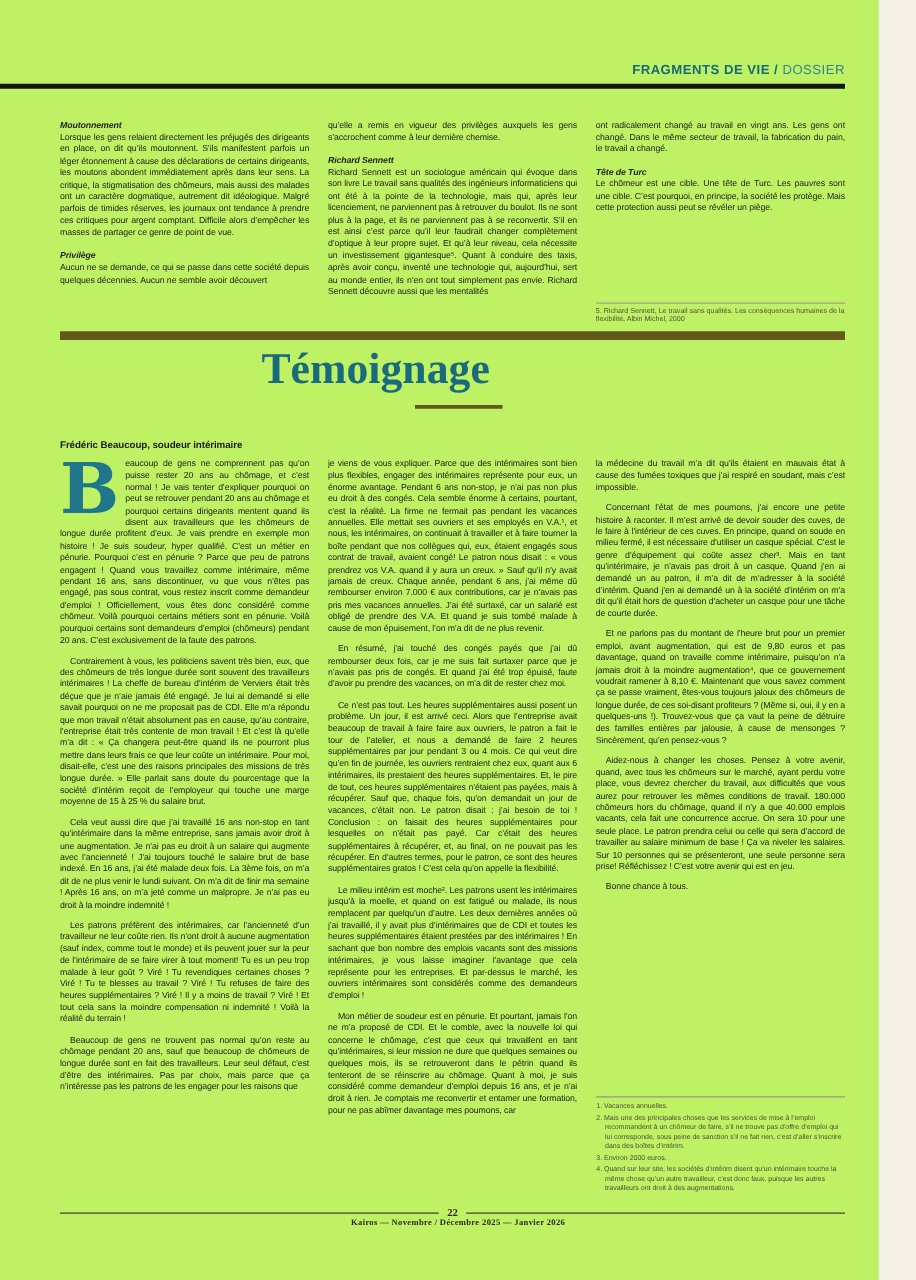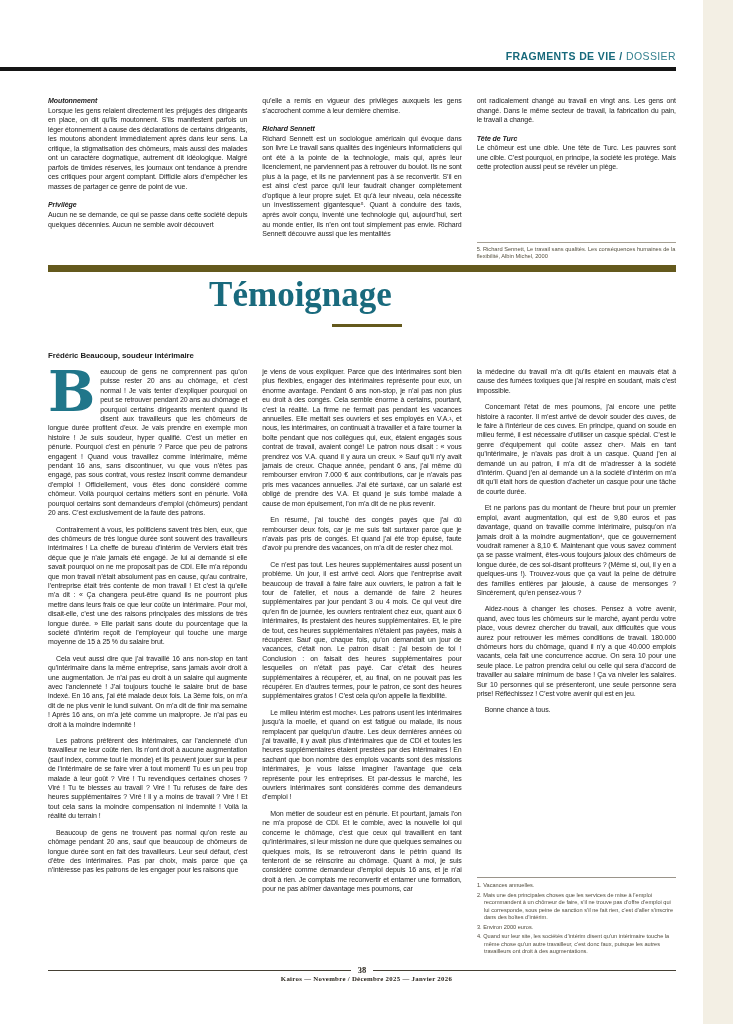--- a/index.html
+++ b/index.html
@@ -1,16 +1,16 @@
 <!DOCTYPE html>
 <html lang="fr"><head>
 <meta charset="utf-8">
 <style>
   html,body{margin:0;padding:0;background:#e9e4d9;}
-  .page{position:relative;width:733px;height:1024px;background:#ffffff;overflow:hidden;
+  .page{position:relative;width:733px;height:1024px;background:#bef264;overflow:hidden;
         font-family:"Liberation Sans",sans-serif;color:#1c1c1c;}
   .paper-edge{position:absolute;top:0;right:0;width:30px;height:100%;background:#f3efe4;}
 
   
   .section-header{position:absolute;top:50px;right:57px;font-size:10.5px;letter-spacing:.4px;
         color:#17697b;white-space:nowrap;}
   .section-header .bold{font-weight:bold;}
   .section-header .light{font-weight:normal;color:#35818f;}
   .header-rule{position:absolute;top:67px;left:0;width:676px;height:4px;background:#151515;}
 
@@ -118,17 +118,17 @@
 
   <div class="art-footnotes">
     <div class="fn">1. Vacances annuelles.</div>
     <div class="fn">2. Mais une des principales choses que les services de mise à l’emploi recommandent à un chômeur de faire, s’il ne trouve pas d’offre d’emploi qui lui corresponde, sous peine de sanction s’il ne fait rien, c’est d’aller s’inscrire dans des boîtes d’intérim.</div>
     <div class="fn">3. Environ 2000 euros.</div>
     <div class="fn">4. Quand sur leur site, les sociétés d’intérim disent qu’un intérimaire touche la même chose qu’un autre travailleur, c’est donc faux, puisque les autres travailleurs ont droit à des augmentations.</div>
   </div>
 
   <div class="footer-row">
     <div class="rule"></div>
-    <div class="page-number">38</div>
+    <div class="page-number">22</div>
     <div class="rule"></div>
   </div>
   <div class="journal-line">Kairos — Novembre / Décembre 2025 — Janvier 2026</div>
 </div>
 
 </body></html>

